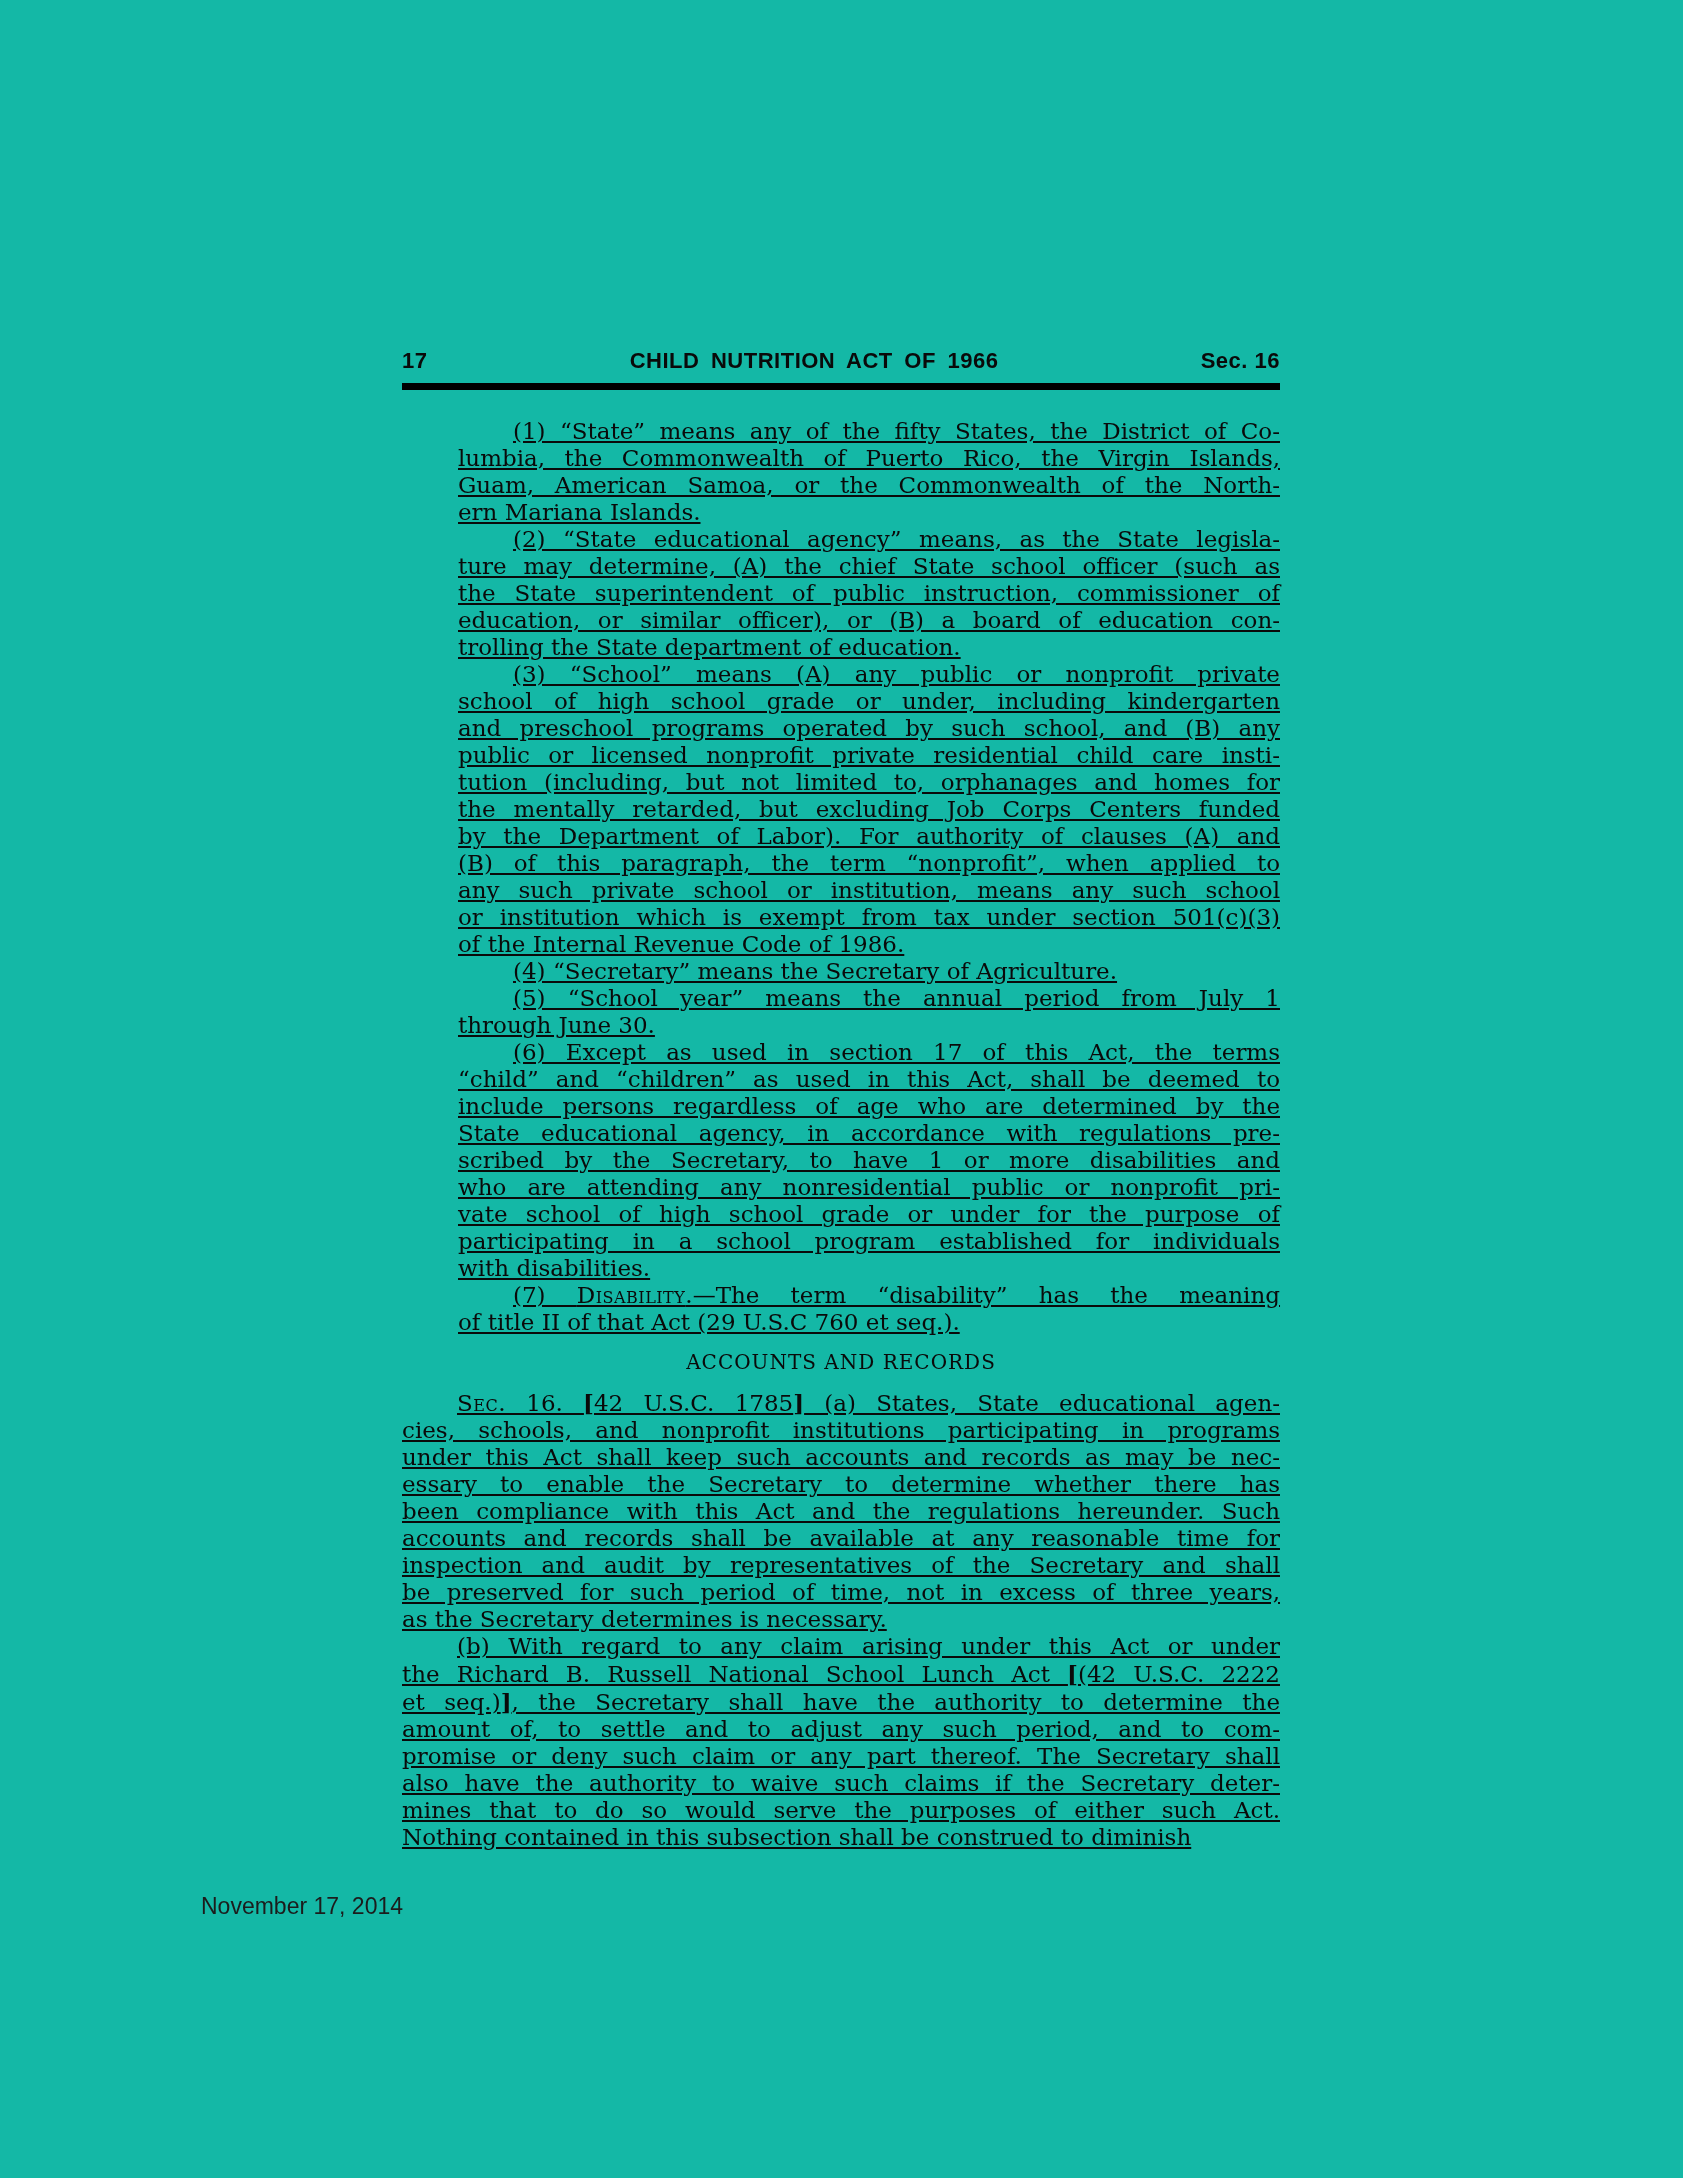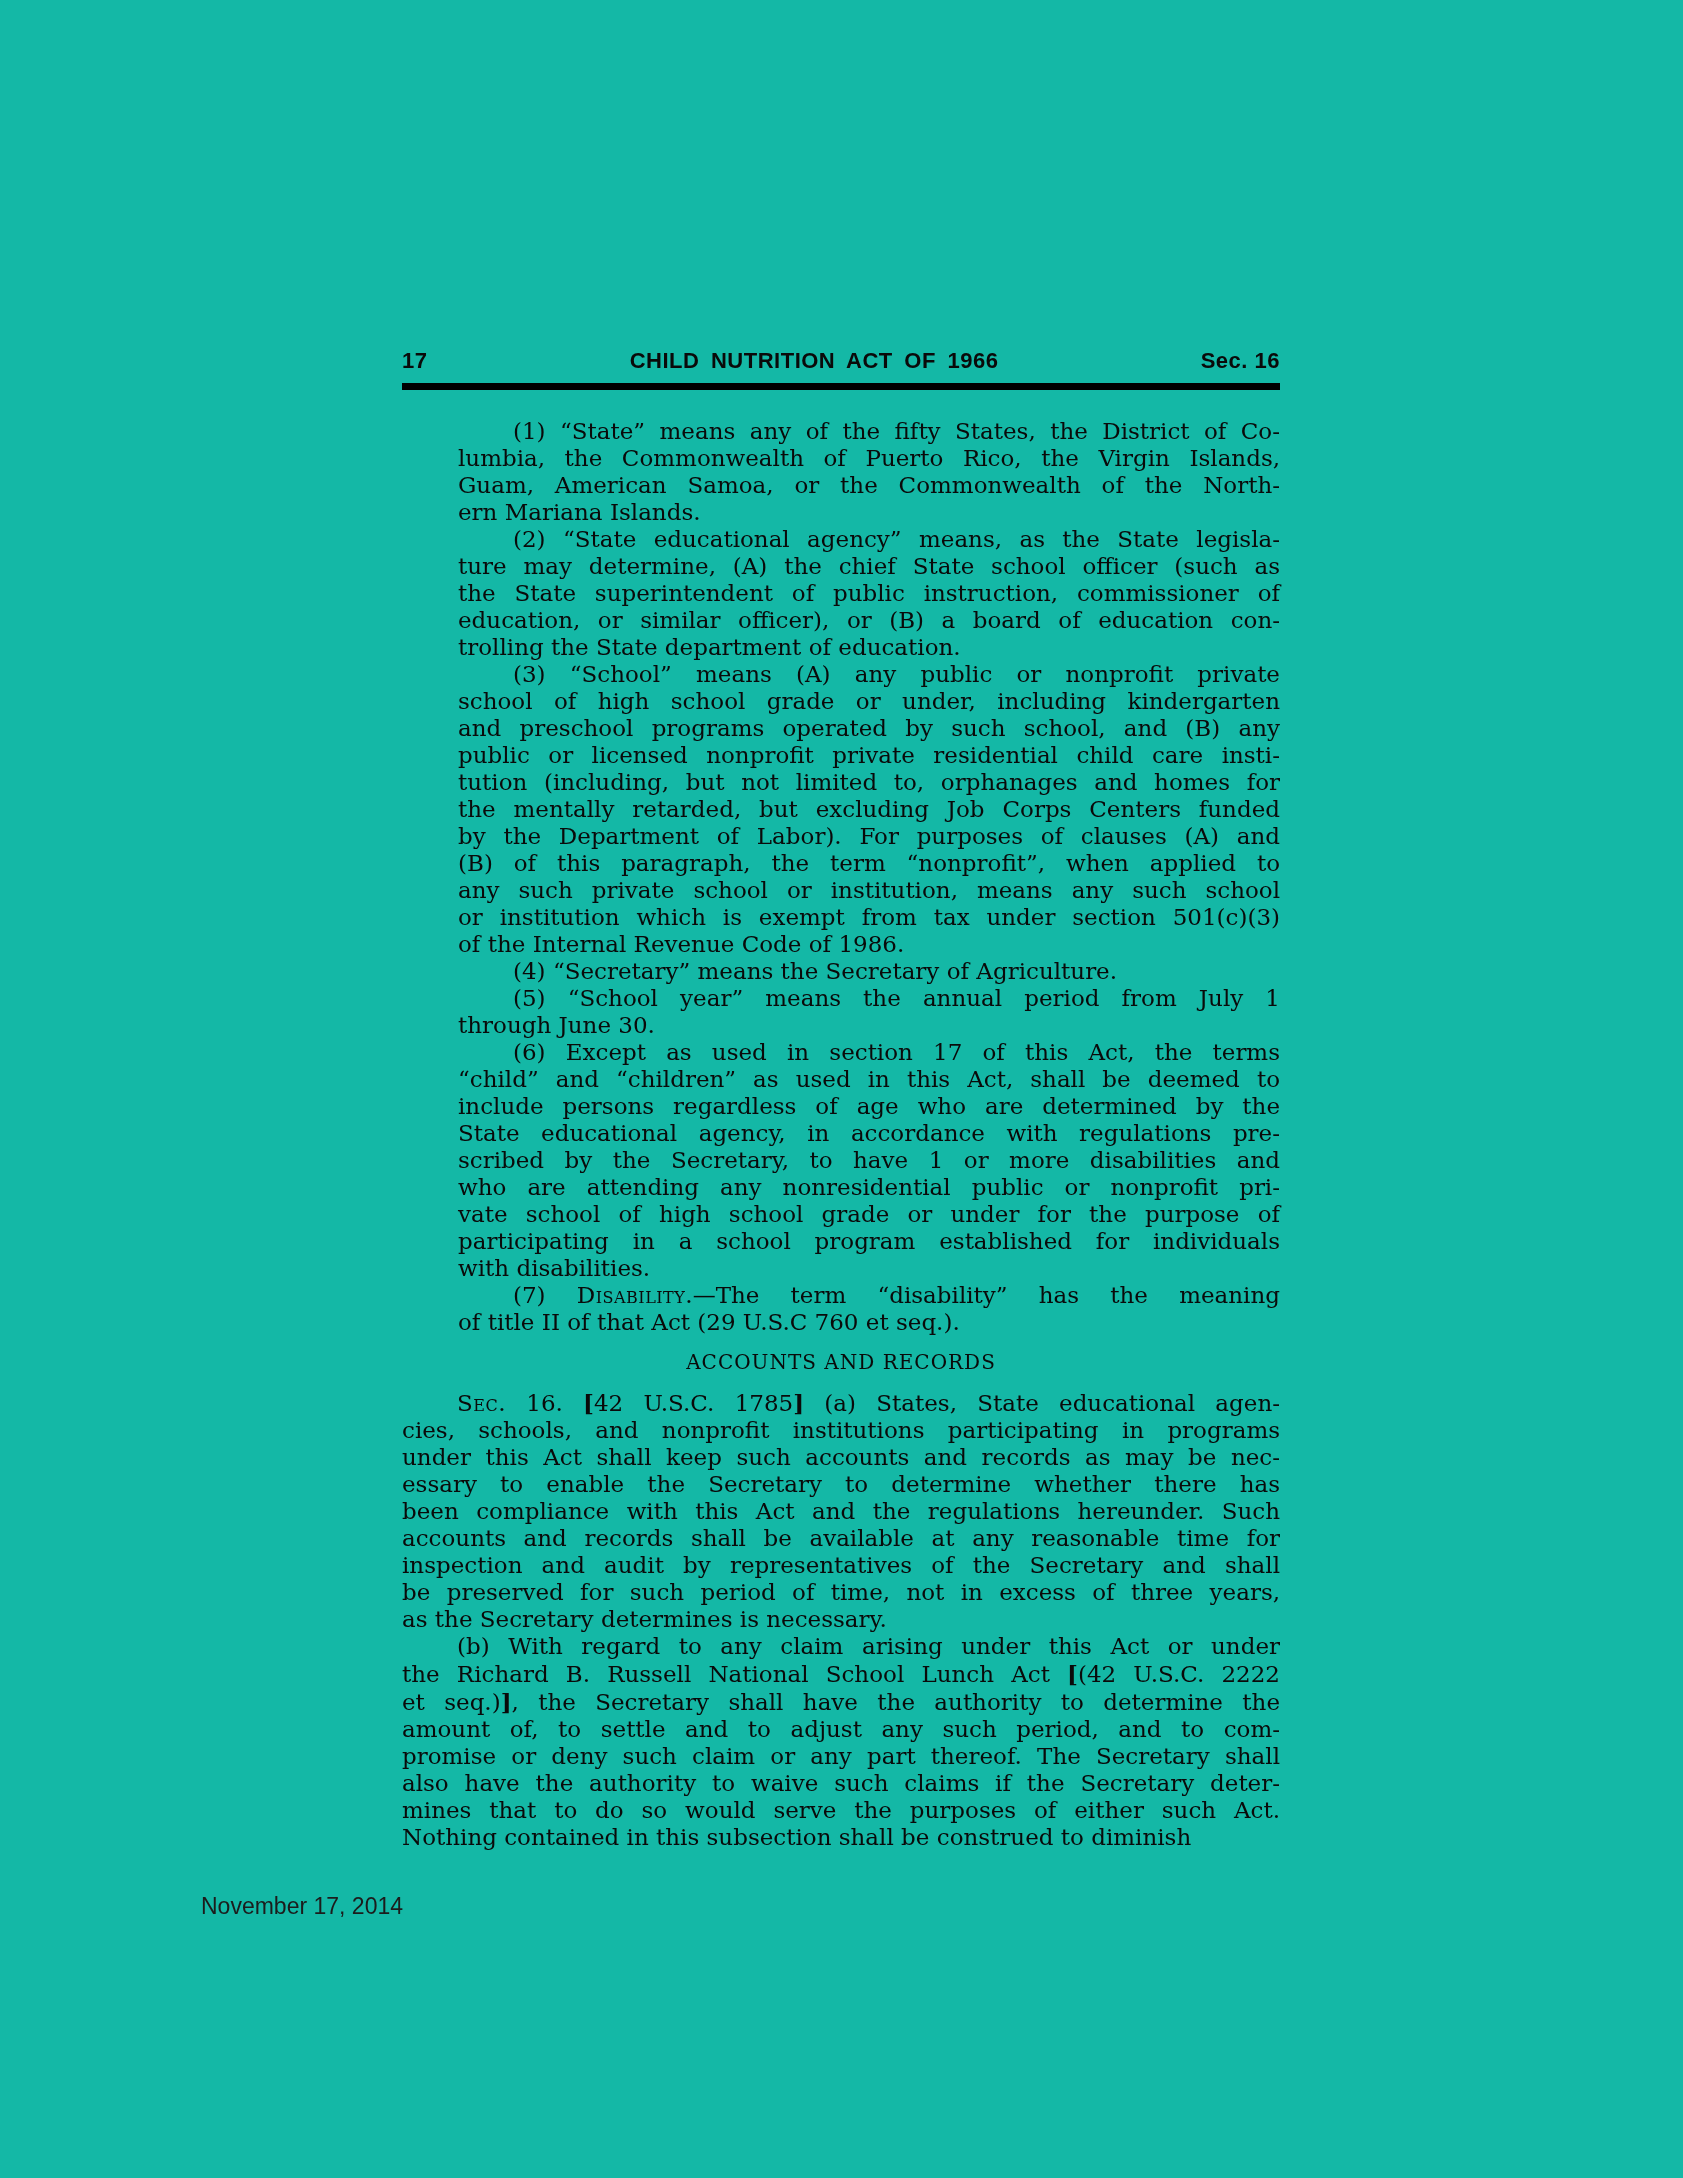--- a/index.html
+++ b/index.html
@@ -34,21 +34,21 @@
     margin-top: 9px;
     height: 7px;
     background: #000000;
   }
   
   .body-text {
     margin-top: 28px;
     font-size: 23px;
     line-height: 27px;
   }
-  .para { width: 100%; }
+  .para { width: 100%; text-decoration: underline; }
   .para.sub { padding-left: 56px; box-sizing: border-box; }
   .line {
     text-align: justify;
     text-align-last: justify;
   }
   .line.lastline { text-align-last: left; }
   .line.first { padding-left: 55px; }
   .sc { font-variant: small-caps; letter-spacing: 0.5px; }
   .b  { font-weight: bold; }
   .center-heading {
@@ -98,21 +98,21 @@
           <div class="line"><span>education, or similar officer), or (B) a board of education con-</span></div>
           <div class="line lastline"><span>trolling the State department of education.</span></div>
         </div>
         <div class="para sub">
           <div class="line first"><span>(3) “School” means (A) any public or nonprofit private</span></div>
           <div class="line"><span>school of high school grade or under, including kindergarten</span></div>
           <div class="line"><span>and preschool programs operated by such school, and (B) any</span></div>
           <div class="line"><span>public or licensed nonprofit private residential child care insti-</span></div>
           <div class="line"><span>tution (including, but not limited to, orphanages and homes for</span></div>
           <div class="line"><span>the mentally retarded, but excluding Job Corps Centers funded</span></div>
-          <div class="line"><span>by the Department of Labor). For purposes of clauses (A) and</span></div>
+          <div class="line"><span>by the Department of Labor). For authority of clauses (A) and</span></div>
           <div class="line"><span>(B) of this paragraph, the term “nonprofit”, when applied to</span></div>
           <div class="line"><span>any such private school or institution, means any such school</span></div>
           <div class="line"><span>or institution which is exempt from tax under section 501(c)(3)</span></div>
           <div class="line lastline"><span>of the Internal Revenue Code of 1986.</span></div>
         </div>
         <div class="para sub">
           <div class="line first lastline"><span>(4) “Secretary” means the Secretary of Agriculture.</span></div>
         </div>
         <div class="para sub">
           <div class="line first"><span>(5) “School year” means the annual period from July 1</span></div>

